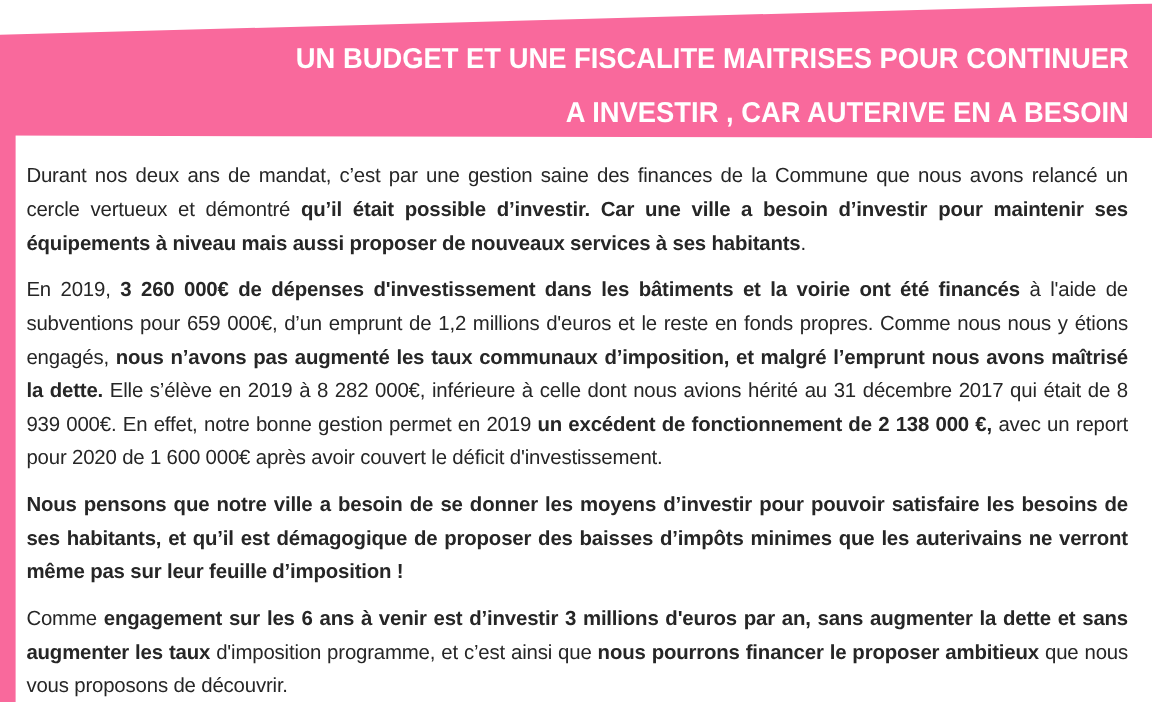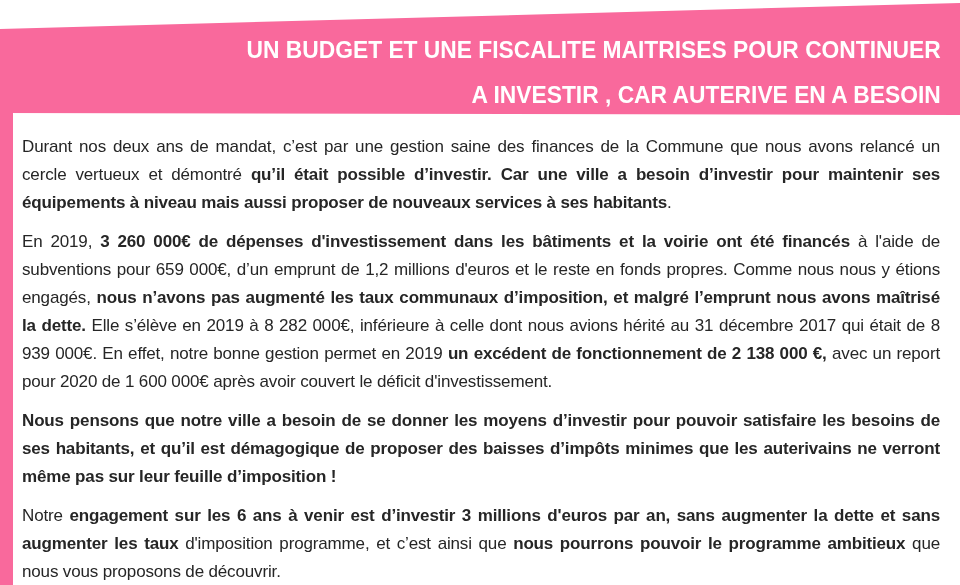--- a/index.html
+++ b/index.html
@@ -79,16 +79,16 @@
       <div>A INVESTIR , CAR AUTERIVE EN A BESOIN</div>
     </div>
   </div>
 
   <div class="left-bar"></div>
 
   <div class="content">
       <p><span>Durant nos deux ans de mandat, c’est par une gestion saine des finances de la Commune que nous avons relancé un cercle vertueux et démontré </span><span class="b">qu’il était possible d’investir. Car une ville a besoin d’investir pour maintenir ses équipements à niveau mais aussi proposer de nouveaux services à ses habitants</span><span>.</span></p>
       <p><span>En 2019, </span><span class="b">3 260 000€ de dépenses d'investissement dans les bâtiments et la voirie ont été financés</span><span> à l'aide de subventions pour 659 000€, d’un emprunt de 1,2 millions d'euros et le reste en fonds propres. Comme nous nous y étions engagés, </span><span class="b">nous n’avons pas augmenté les taux communaux d’imposition, et malgré l’emprunt nous avons maîtrisé la dette.</span><span> Elle s’élève en 2019 à 8 282 000€, inférieure à celle dont nous avions hérité au 31 décembre 2017 qui était de 8 939 000€. En effet, notre bonne gestion permet en 2019 </span><span class="b">un excédent de fonctionnement de 2 138 000 €,</span><span> avec un report pour 2020 de 1 600 000€ après avoir couvert le déficit d'investissement.</span></p>
       <p><span class="b">Nous pensons que notre ville a besoin de se donner les moyens d’investir pour pouvoir satisfaire les besoins de ses habitants, et qu’il est démagogique de proposer des baisses d’impôts minimes que les auterivains ne verront même pas sur leur feuille d’imposition !</span></p>
-      <p><span>Notre </span><span class="b">engagement sur les 6 ans à venir est d’investir 3 millions d'euros par an, sans augmenter la dette et sans augmenter les taux</span><span> d'imposition programme, et c’est ainsi que </span><span class="b">nous pourrons pouvoir le programme ambitieux</span><span> que nous vous proposons de découvrir.</span></p>
+      <p><span>Comme </span><span class="b">engagement sur les 6 ans à venir est d’investir 3 millions d'euros par an, sans augmenter la dette et sans augmenter les taux</span><span> d'imposition programme, et c’est ainsi que </span><span class="b">nous pourrons financer le proposer ambitieux</span><span> que nous vous proposons de découvrir.</span></p>
     </div>
 
 </div>
 
 </body></html>

